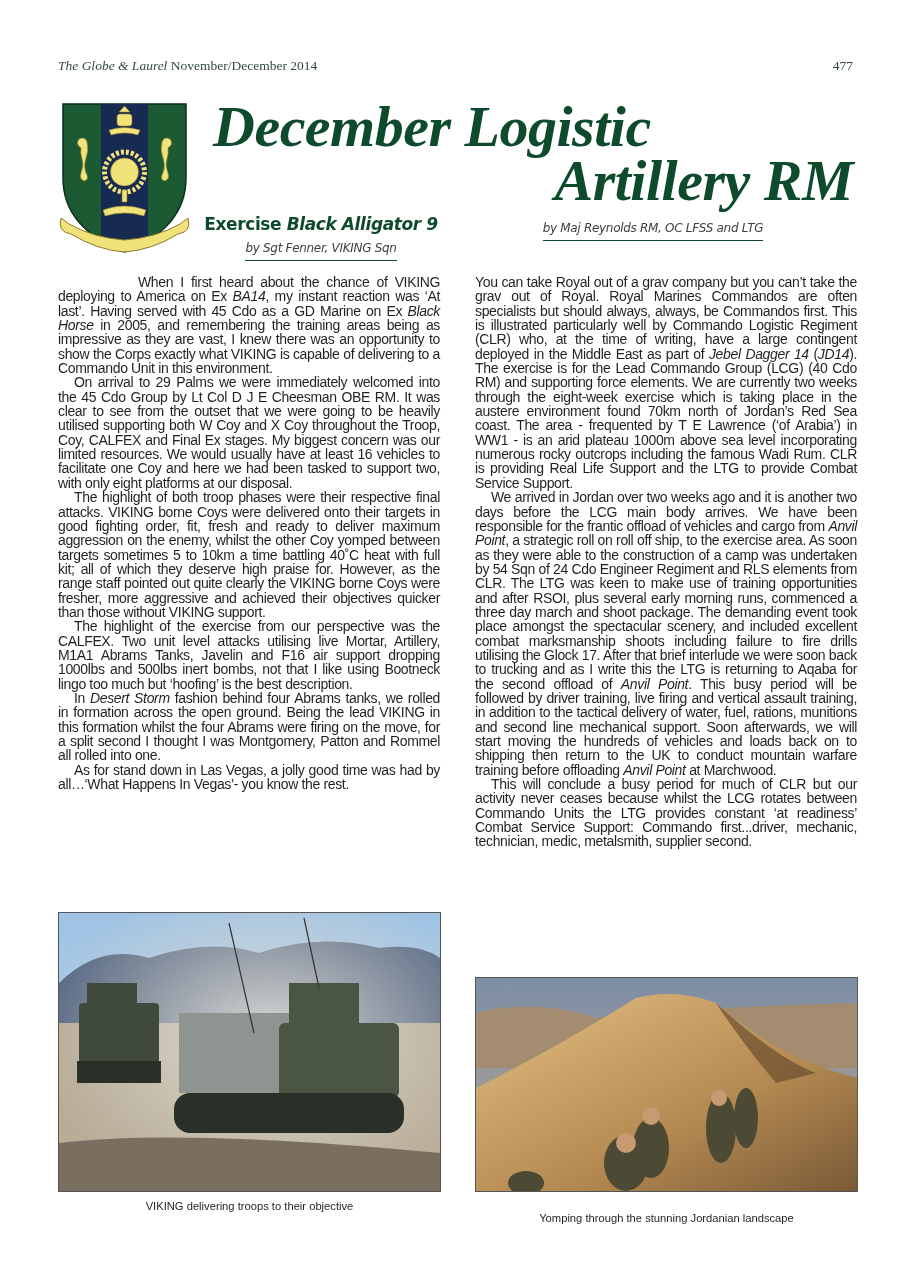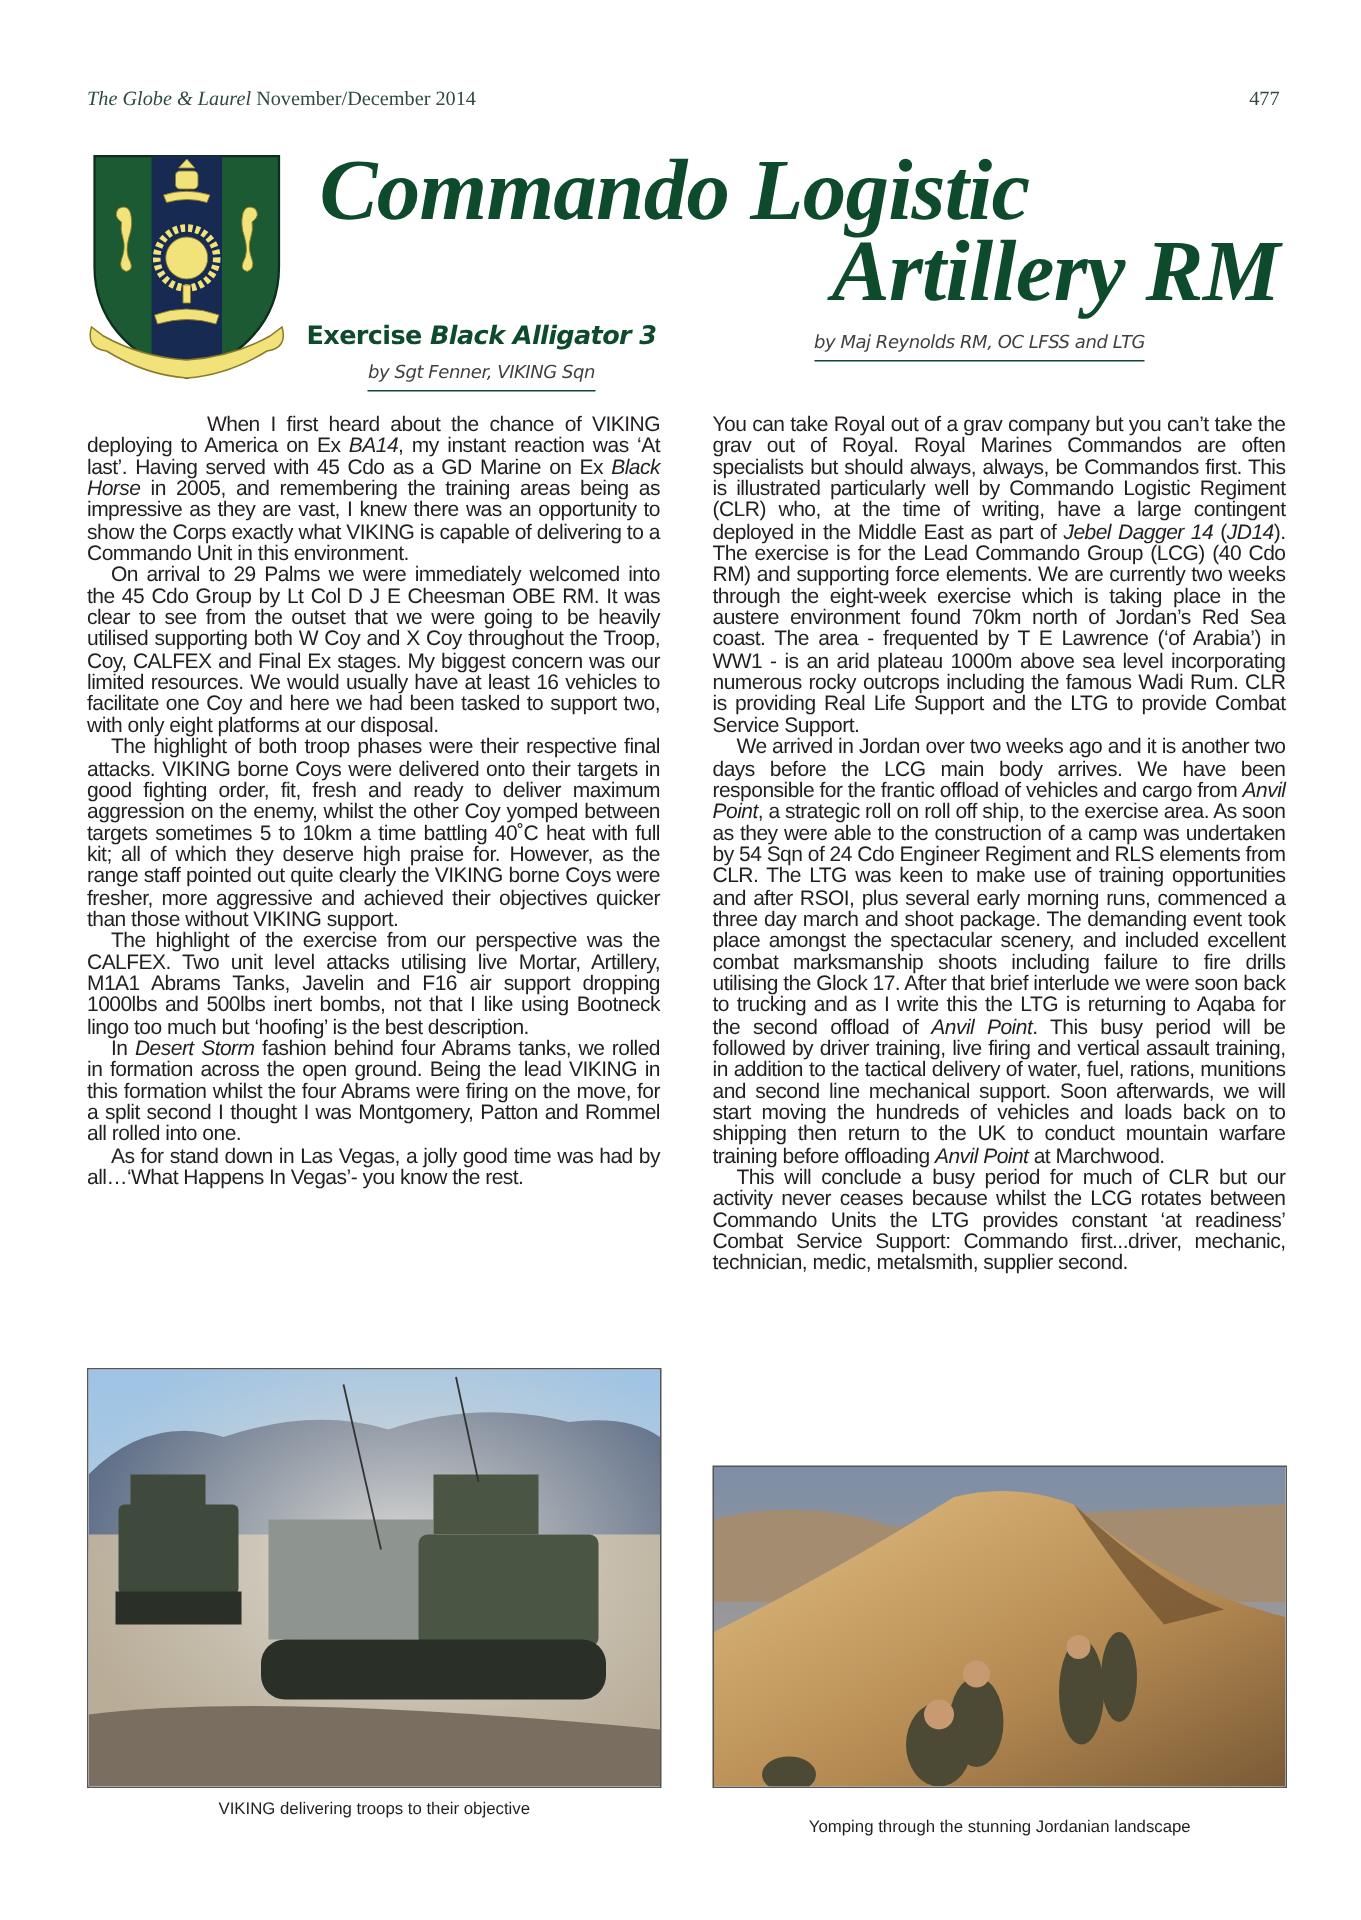--- a/index.html
+++ b/index.html
@@ -55,25 +55,25 @@
       <path d="M52 30 q15 -5 31 0 l-2 5 q-13 -4 -27 0z"></path>
       <circle cx="67.5" cy="72" r="20" fill="none" stroke="#f2e27a" stroke-width="5" stroke-dasharray="3 2"></circle>
       <circle cx="67.5" cy="72" r="14"></circle>
       <path d="M65 90 h5 v12 h-5z"></path>
       <path d="M46 110 q21 -8 43 0 l-2 6 q-19 -6 -39 0z"></path>
     </g>
     <path d="M4 118 q-4 14 10 16 q26 16 53.5 18 q27.5 -2 53.5 -18 q14 -2 10 -16 l-8 6 q-25 14 -55.5 16 q-30.5 -2 -55.5 -16z" fill="#f2e27a" stroke="#8a7a2a" stroke-width="1"></path>
   </svg>
 </div>
 
-<div class="main-title title-1">Commando Logistic</div>
+<div class="main-title title-1">December Logistic</div>
 <div class="main-title title-2">Artillery RM</div>
 
 <div class="head-block head-left">
-  <div class="article-head"><span>Exercise </span><em>Black Alligator 3</em></div>
+  <div class="article-head"><span>Exercise </span><em>Black Alligator 9</em></div>
   <div class="byline">by Sgt Fenner, VIKING Sqn</div>
 </div>
 
 <div class="head-block head-right">
   <div class="byline">by Maj Reynolds RM, OC LFSS and LTG</div>
 </div>
 
 <div class="col col-left">
     <p class="first-left">When I first heard about the chance of VIKING deploying to America on Ex <em>BA14</em>, my instant reaction was ‘At last’. Having served with 45 Cdo as a GD Marine on Ex <em>Black Horse</em> in 2005, and remembering the training areas being as impressive as they are vast, I knew there was an opportunity to show the Corps exactly what VIKING is capable of delivering to a Commando Unit in this environment.</p>
     <p>On arrival to 29 Palms we were immediately welcomed into the 45 Cdo Group by Lt Col D J E Cheesman OBE RM. It was clear to see from the outset that we were going to be heavily utilised supporting both W Coy and X Coy throughout the Troop, Coy, CALFEX and Final Ex stages. My biggest concern was our limited resources. We would usually have at least 16 vehicles to facilitate one Coy and here we had been tasked to support two, with only eight platforms at our disposal.</p>

